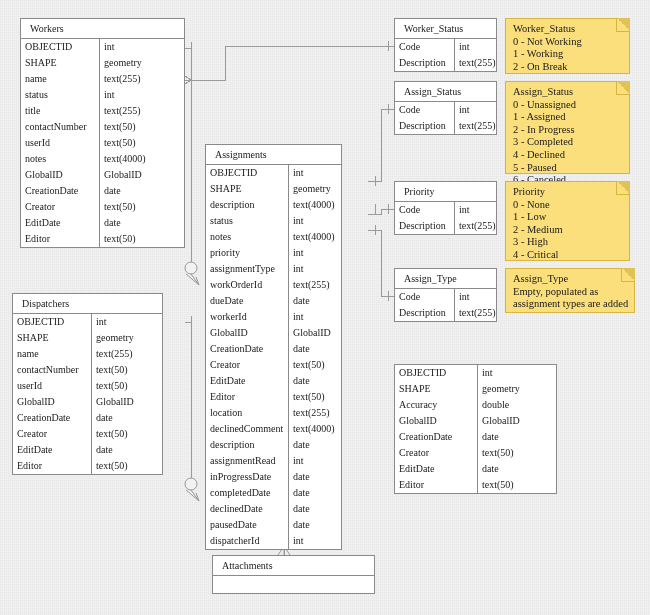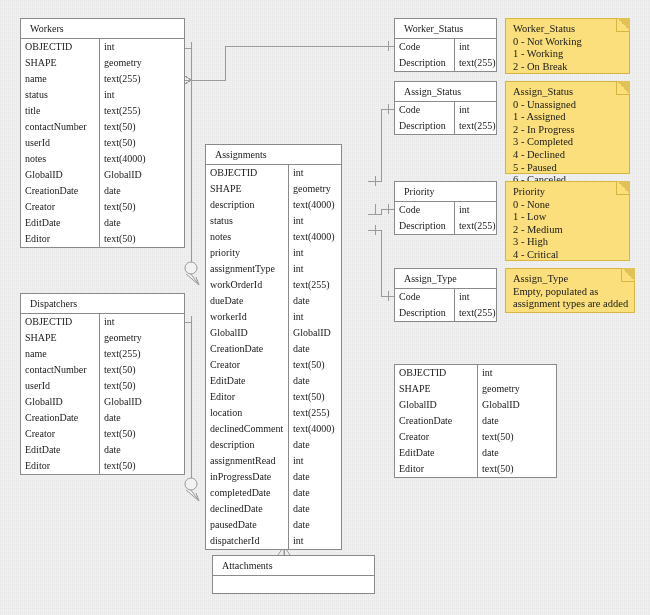--- a/index.html
+++ b/index.html
@@ -201,21 +201,21 @@
           <div class="attr-row">
             <div class="attr-name" style="width: 79px;">EditDate</div>
             <div class="attr-type">date</div>
           </div>
           <div class="attr-row">
             <div class="attr-name" style="width: 79px;">Editor</div>
             <div class="attr-type">text(50)</div>
           </div>
         </div>
       </div>
-      <div class="entity" style="left: 20px; top: 293px; width: 165px;">
+      <div class="entity" style="left: 12px; top: 293px; width: 151px;">
         <div class="entity-title">Dispatchers</div>
         <div class="entity-body">
           <div class="attr-row">
             <div class="attr-name" style="width: 79px;">OBJECTID</div>
             <div class="attr-type">int</div>
           </div>
           <div class="attr-row">
             <div class="attr-name" style="width: 79px;">SHAPE</div>
             <div class="attr-type">geometry</div>
           </div>
@@ -408,20 +408,24 @@
       </div>
       <div class="entity" style="left: 394px; top: 364px; width: 163px;">
         <div class="entity-body">
           <div class="attr-row">
             <div class="attr-name" style="width: 83px;">OBJECTID</div>
             <div class="attr-type">int</div>
           </div>
           <div class="attr-row">
             <div class="attr-name" style="width: 83px;">SHAPE</div>
             <div class="attr-type">geometry</div>
+          </div>
+          <div class="attr-row">
+            <div class="attr-name" style="width: 83px;">Accuracy</div>
+            <div class="attr-type">double</div>
           </div>
           <div class="attr-row">
             <div class="attr-name" style="width: 83px;">GlobalID</div>
             <div class="attr-type">GlobalID</div>
           </div>
           <div class="attr-row">
             <div class="attr-name" style="width: 83px;">CreationDate</div>
             <div class="attr-type">date</div>
           </div>
           <div class="attr-row">

